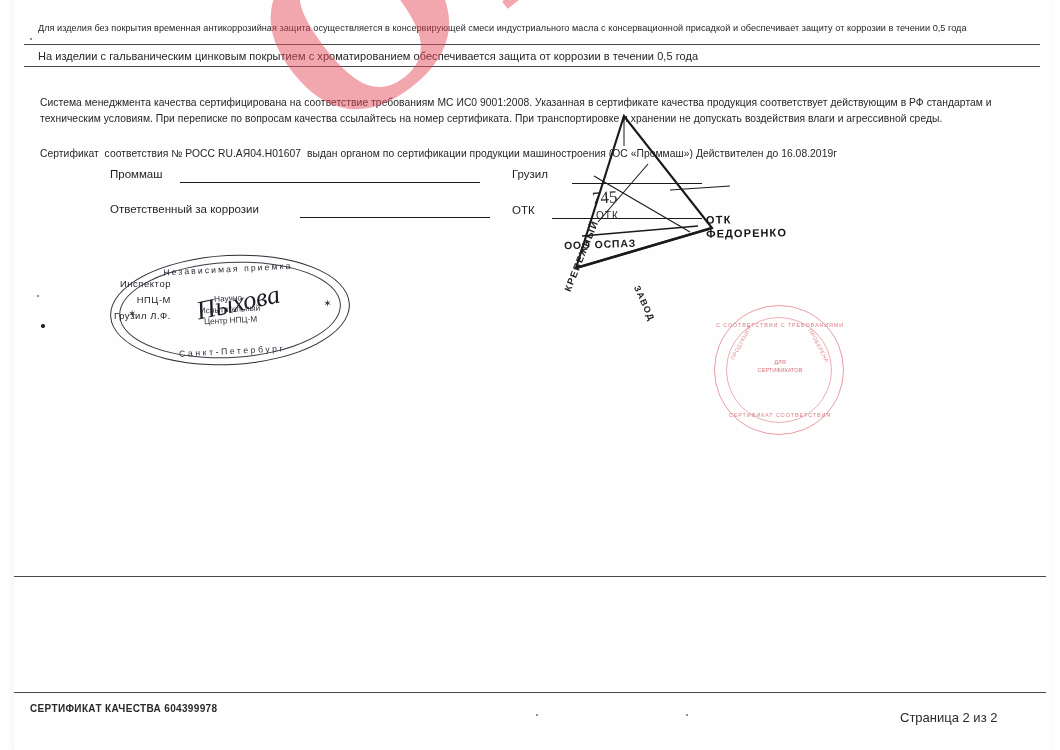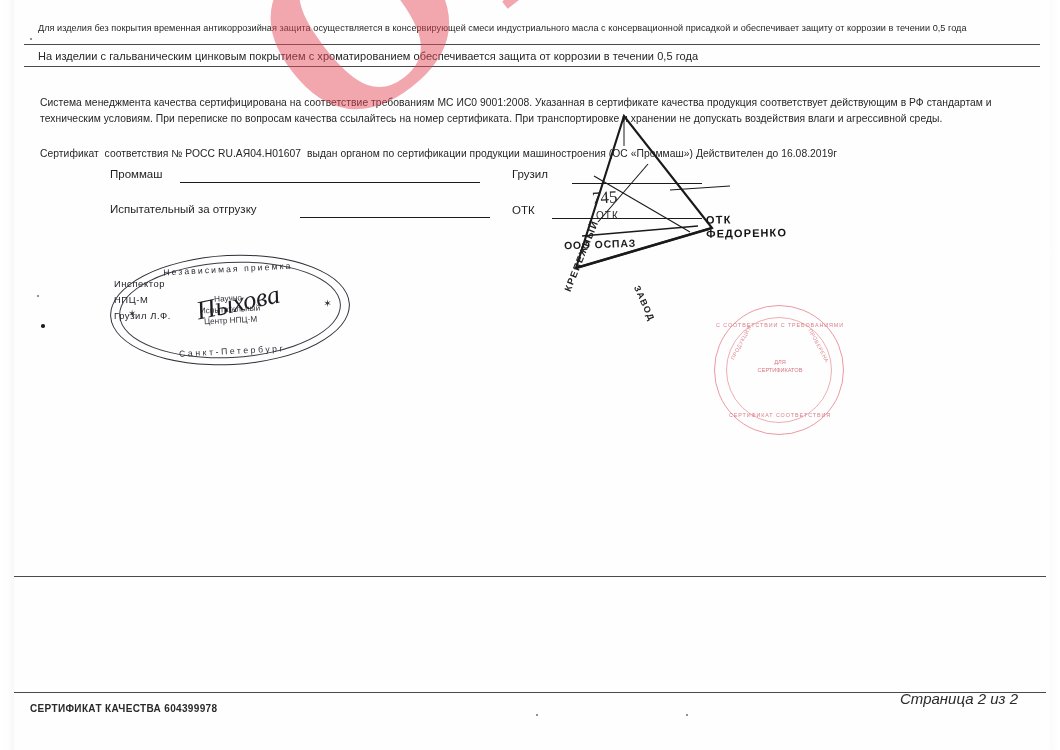--- a/index.html
+++ b/index.html
@@ -95,24 +95,23 @@
   .footer-left {
     position: absolute;
     left: 30px; top: 703px;
     font-size: 10px;
     font-weight: bold;
     letter-spacing: 0.35px;
     color: #2a2a2a;
   }
   .footer-right {
     position: absolute;
-    left: 900px; top: 690px;
-    font-size: 15px;
+    left: 900px; top: 710px;
+    font-size: 13px;
     color: #2a2a2a;
-    font-style: italic;
   }
 
   
   .speck {
     position: absolute;
     background: #6e6e6e;
     border-radius: 50%;
   }
   .speck.s1 { left: 37px; top: 295px; width: 2px; height: 2px; }
   .speck.s2 { left: 41px; top: 324px; width: 3.5px; height: 3.5px; background:#1f1f1f; }
@@ -198,20 +197,21 @@
     pointer-events: none;
   }
 
   .insp-text {
     position: absolute;
     left: 114px; top: 276px;
     font-size: 9.4px;
     line-height: 16px;
     color: #23232a;
     letter-spacing: 0.6px;
+    text-align: right;
   }
 
   
   .tri-stamp {
     position: absolute;
     left: 520px; top: 110px;
     width: 210px; height: 160px;
     pointer-events: none;
   }
   .tri-stamp svg { display: block; }
@@ -345,21 +345,21 @@
   <div class="t para2">На изделии с гальваническим цинковым покрытием с хроматированием обеспечивается защита от коррозии в течении 0,5 года</div>
   <div class="t para3">Система менеджмента качества сертифицирована на соответствие требованиям МС ИС0 9001:2008. Указанная в сертификате качества продукция соответствует действующим в РФ стандартам и техническим условиям. При переписке по вопросам качества ссылайтесь на номер сертификата. При транспортировке и хранении не допускать воздействия влаги и агрессивной среды.</div>
   <div class="t para4">Сертификат  соответствия № РОСС RU.АЯ04.Н01607  выдан органом по сертификации продукции машиностроения (ОС «Проммаш») Действителен до 16.08.2019г</div>
 
   <div class="field-label lbl-gruzil">Проммаш</div>
   <div class="sig-line line-gruzil"></div>
 
   <div class="field-label lbl-brigada">Грузил</div>
   <div class="sig-line line-brigada"></div>
 
-  <div class="field-label lbl-resp">Испытательный за отгрузку</div>
+  <div class="field-label lbl-resp">Ответственный за коррозии</div>
   <div class="sig-line line-resp"></div>
 
   <div class="field-label lbl-otk">ОТК</div>
   <div class="sig-line line-otk"></div>
 
   <div class="tri-stamp">
     <svg width="210" height="160" viewBox="0 0 210 160">
       <polygon points="56,158 104,6 192,118" fill="none" stroke="#1a1a1a" stroke-width="2.1"></polygon>
       <line x1="56" y1="158" x2="192" y2="118" stroke="#1a1a1a" stroke-width="2.6"></line>
       <line x1="62" y1="126" x2="178" y2="116" stroke="#1a1a1a" stroke-width="1.5"></line>

